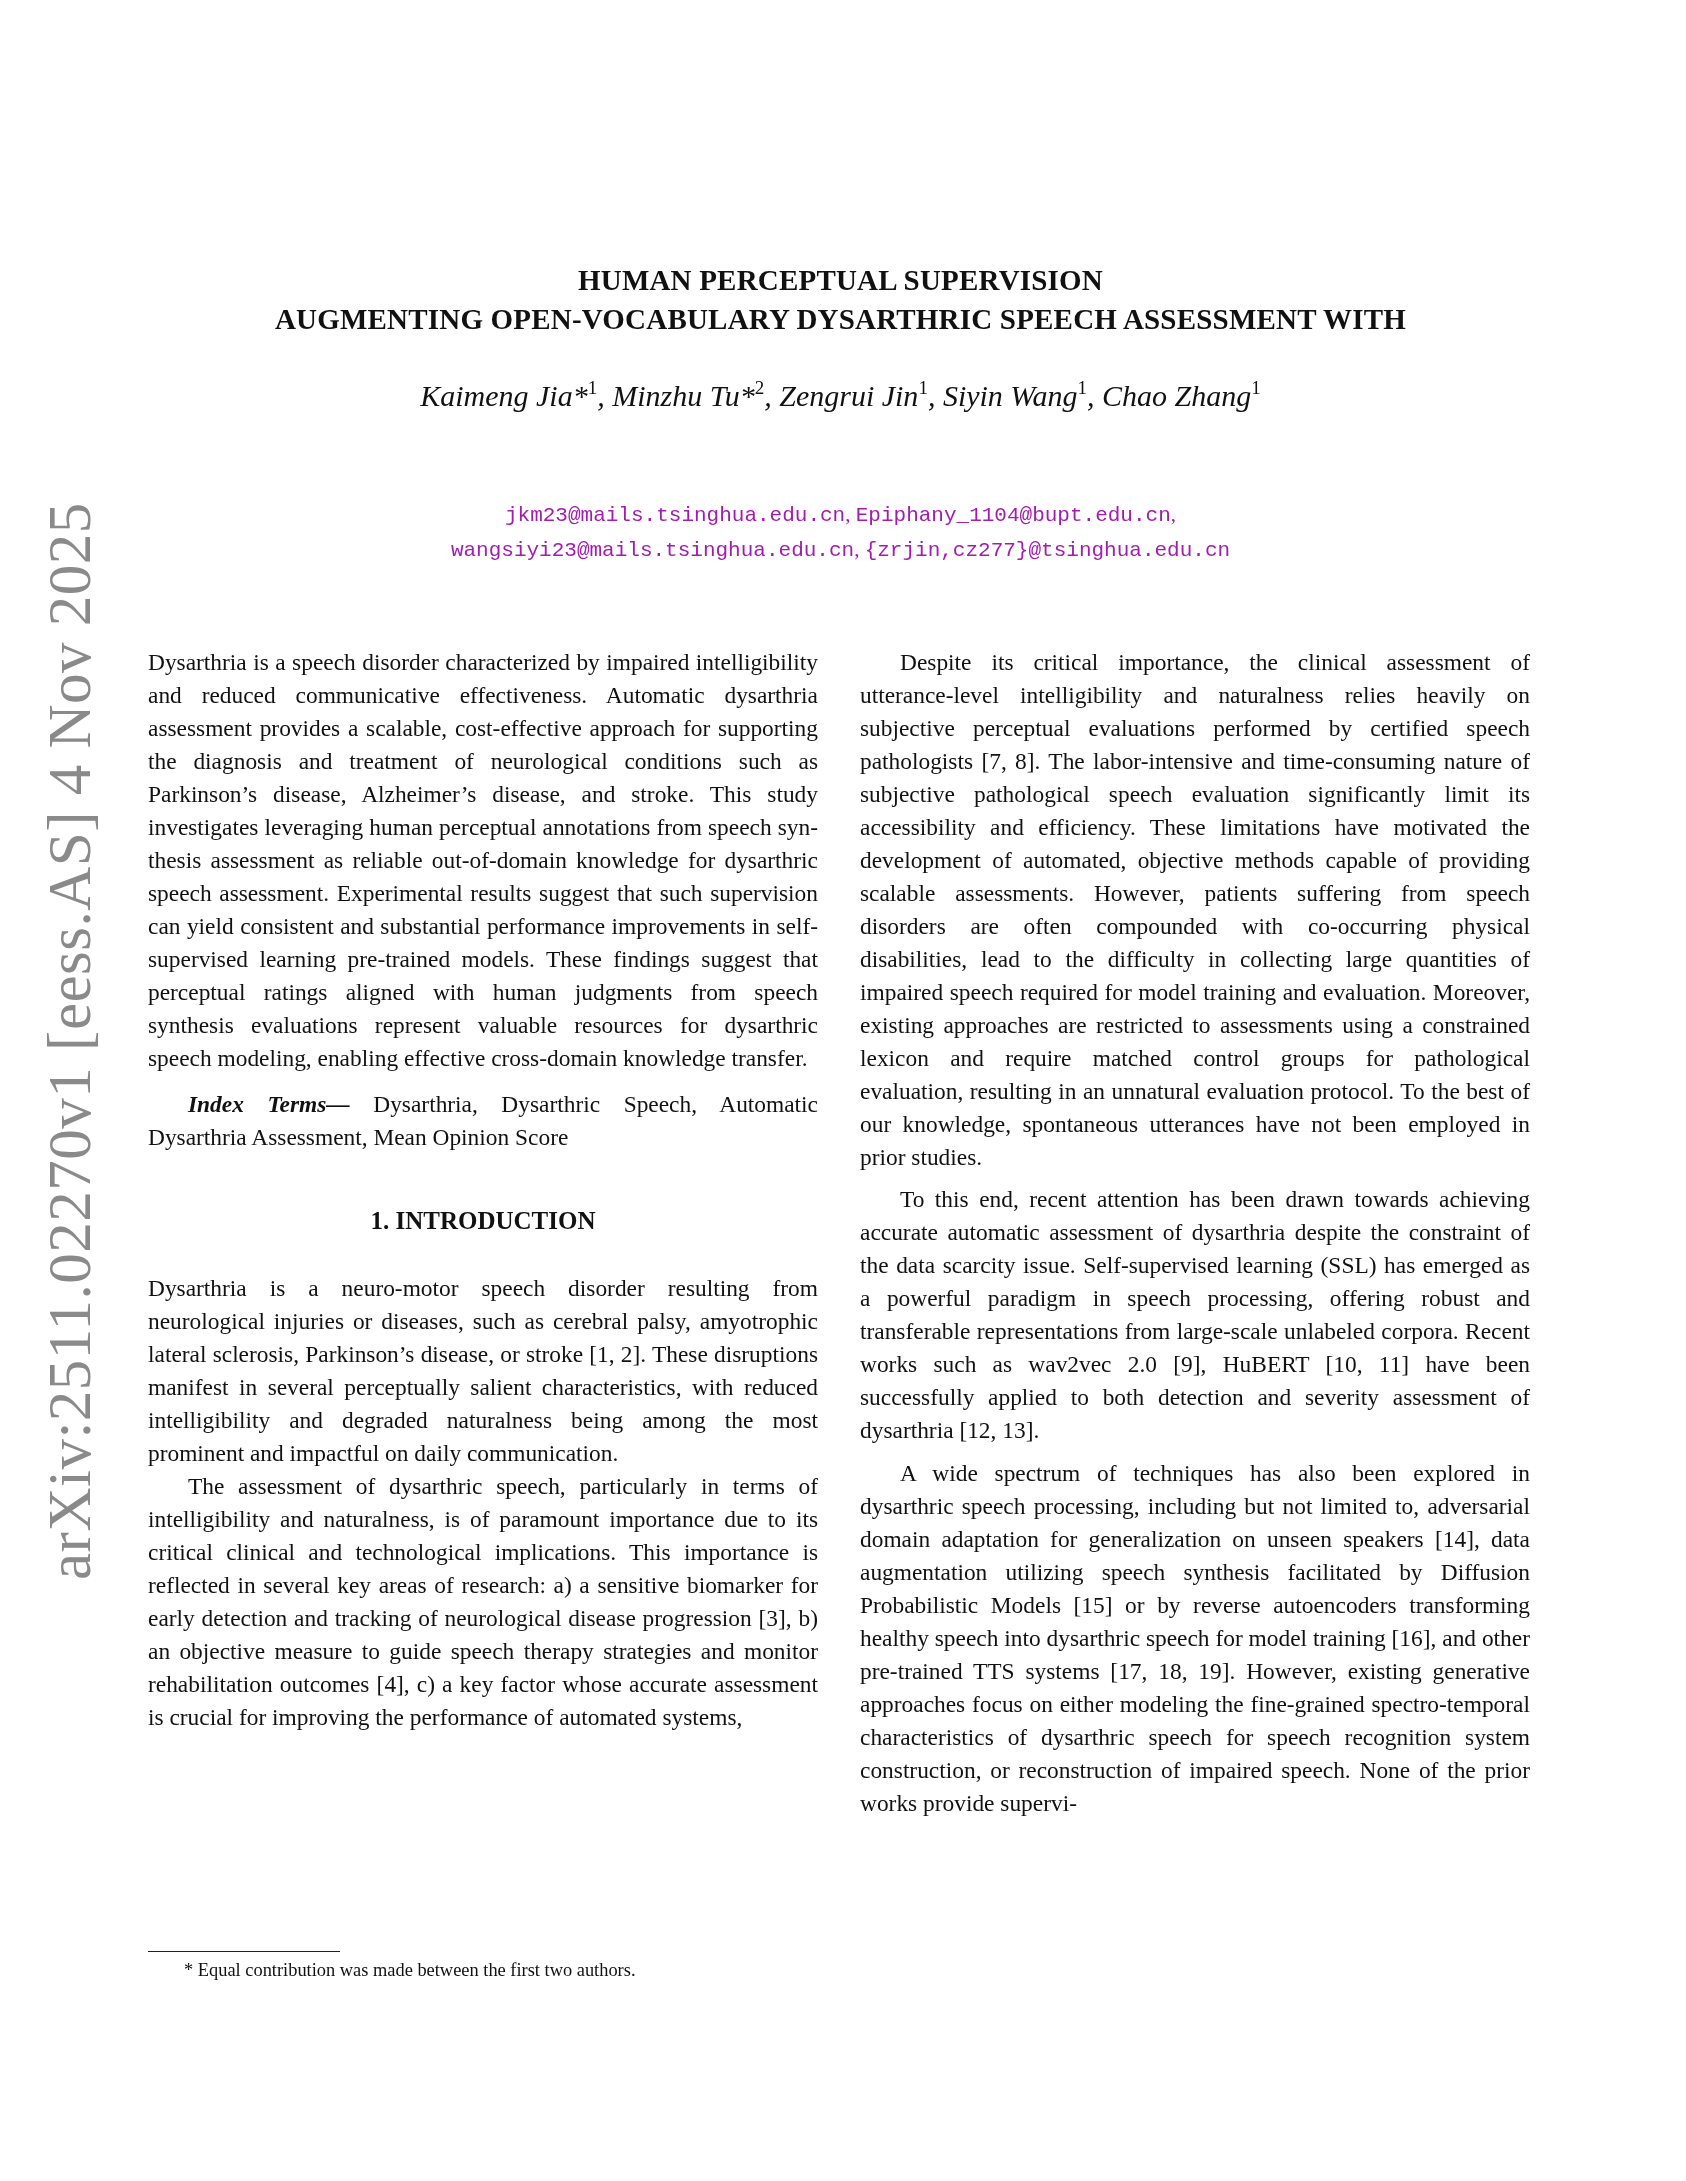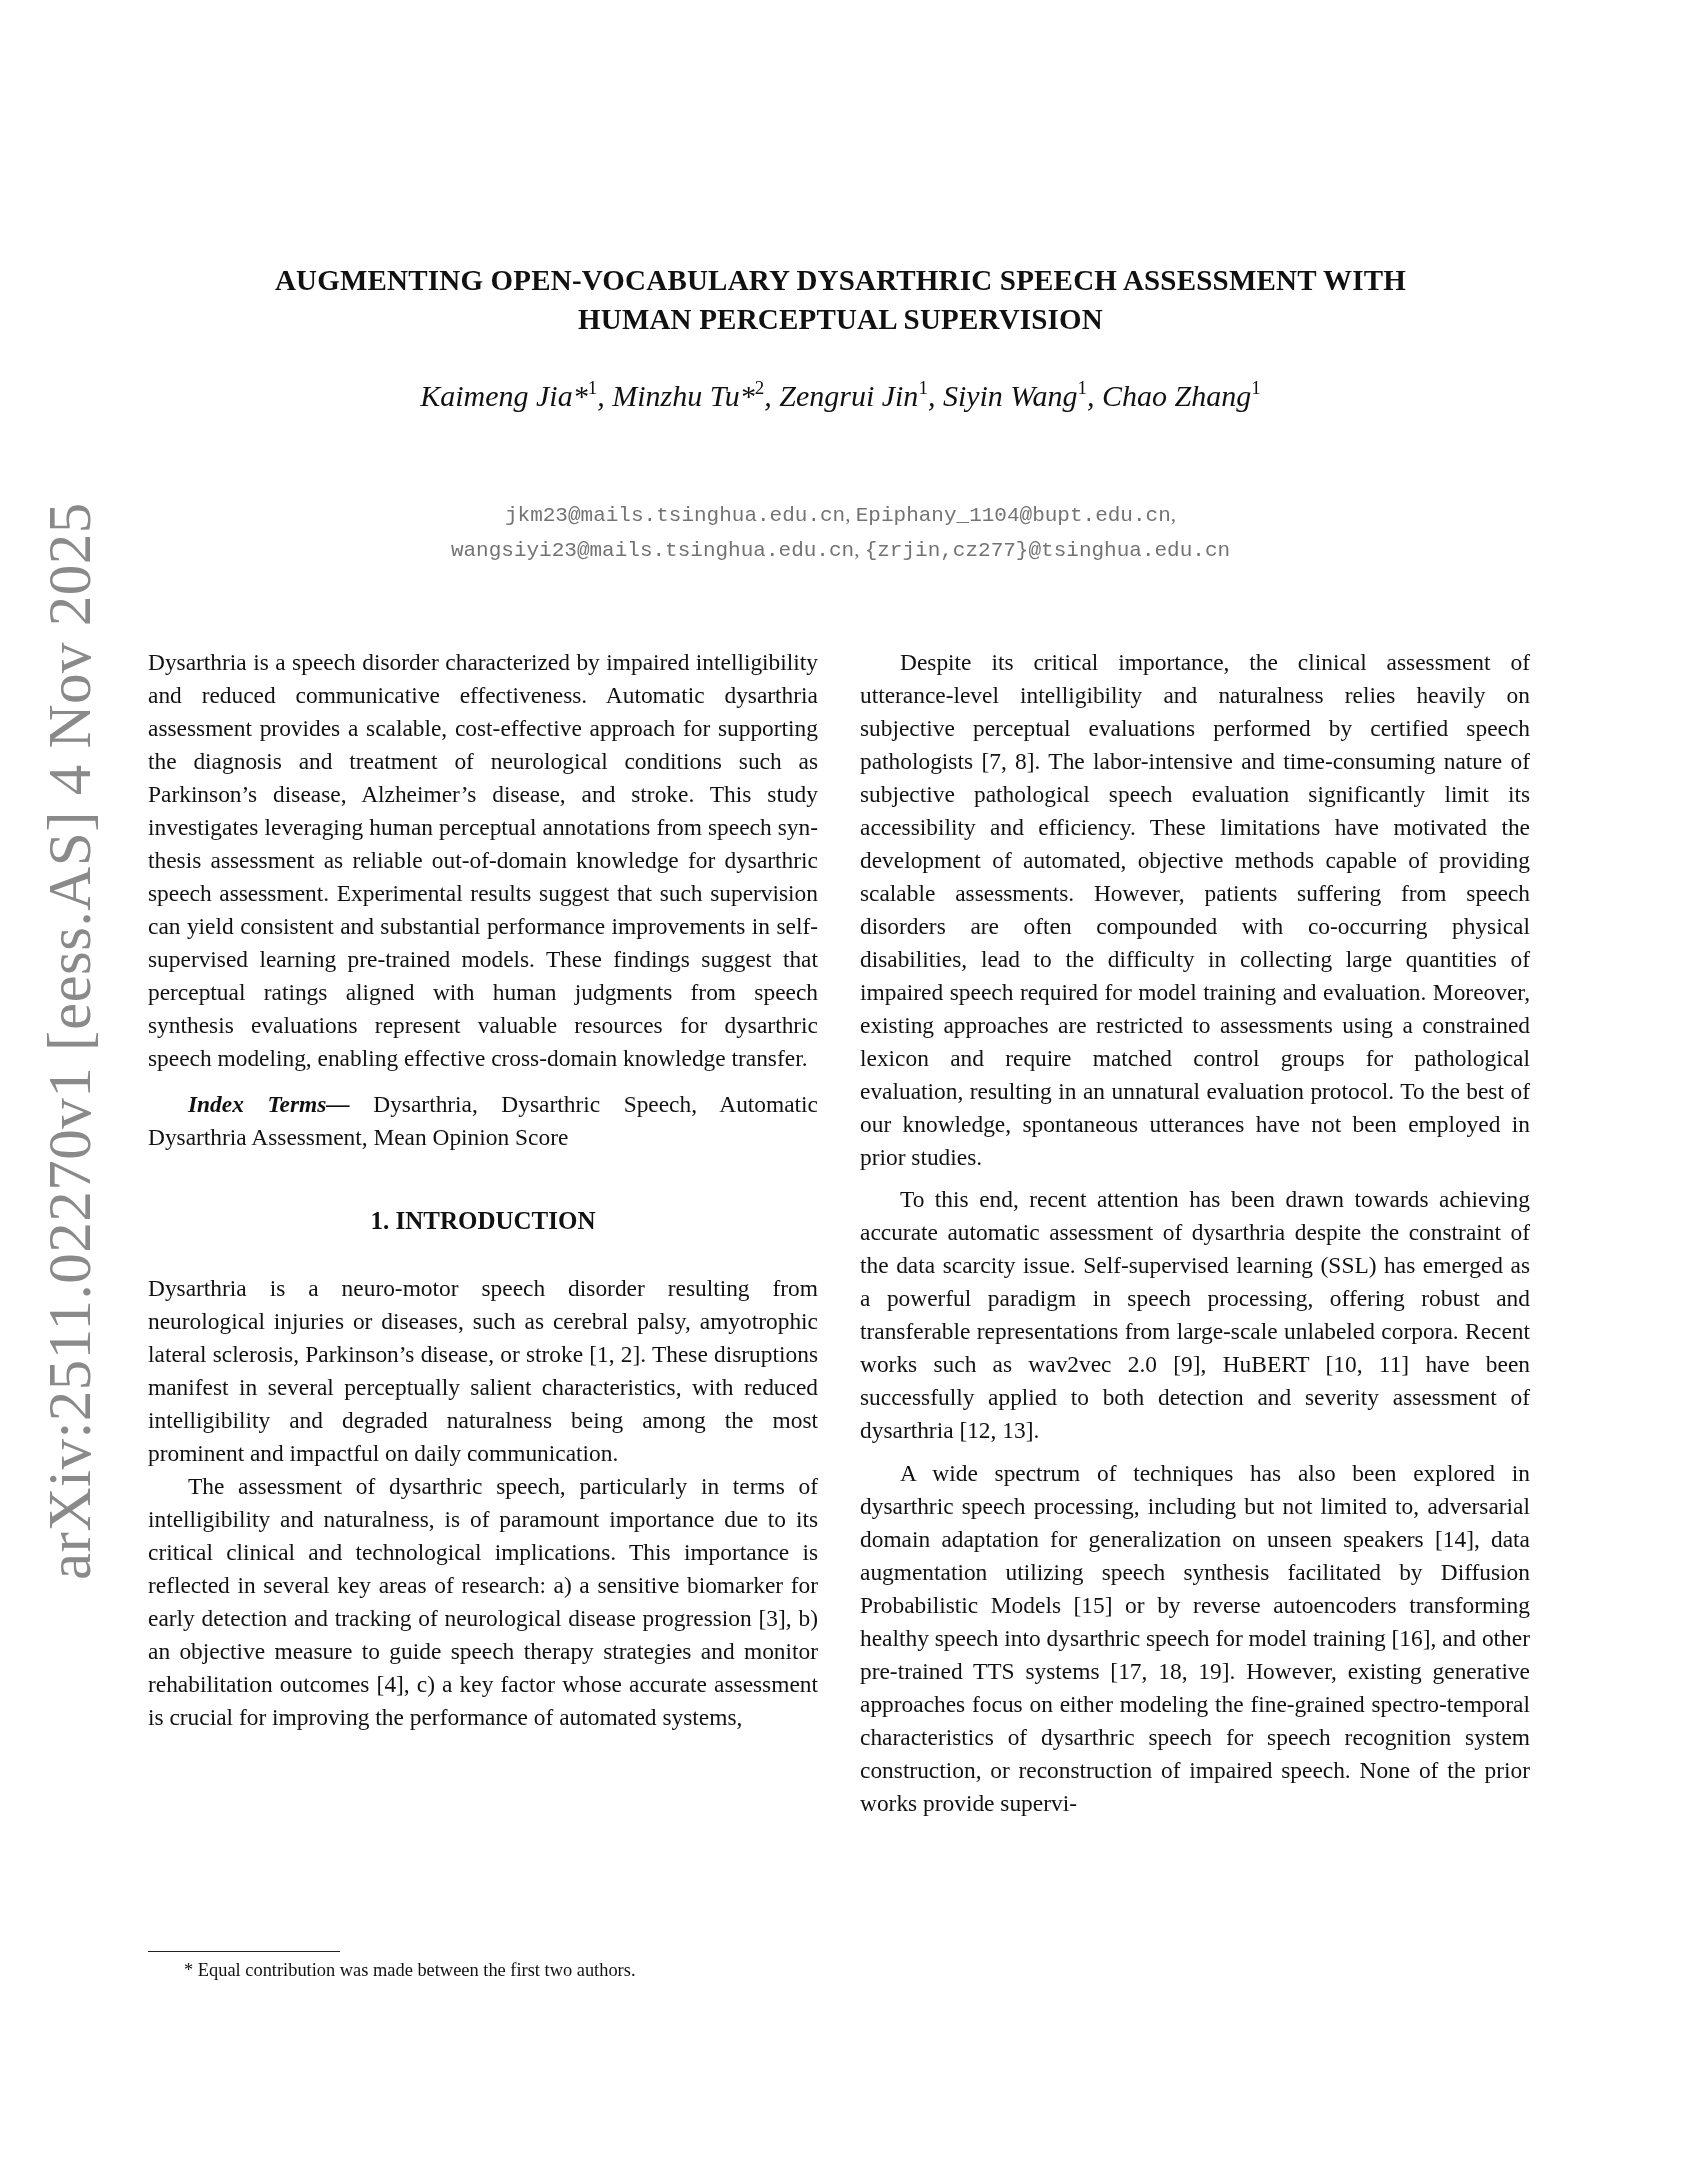--- a/index.html
+++ b/index.html
@@ -25,21 +25,21 @@
   }
   .authors sup, .affil sup { font-size: 19px; vertical-align: 12px; line-height: 0; font-style: normal; }
   .authors .author sup { font-style: normal; }
   .affil {
     position: absolute; left: 147px; width: 1387px; top: 454px;
     text-align: center; font-size: 30px; line-height: 37px;
   }
   .emails {
     position: absolute; left: 147px; width: 1387px;
     text-align: center; font-family: "Liberation Mono", monospace; font-size: 21px; line-height: 27.5px;
-    color: #737373;
+    color: #a21caf;
   }
   .emails .sep { font-family: "Liberation Serif", serif; }
 
   .col {
     position: absolute; width: 670px; font-size: 23.4px; line-height: 33px;
     text-align: justify; hyphens: manual;
   }
   .col-left { left: 148px; top: 637px; }
   .col-right { left: 860px; top: 637px; }
 
@@ -62,22 +62,22 @@
   }
 </style>
 </head>
 <body>
 
 <div class="page">
 
   <div class="arxiv-stamp">arXiv:2511.02270v1  [eess.AS]  4 Nov 2025</div>
 
   <div class="title">
+    <div>HUMAN PERCEPTUAL SUPERVISION</div>
     <div>AUGMENTING OPEN-VOCABULARY DYSARTHRIC SPEECH ASSESSMENT WITH</div>
-    <div>HUMAN PERCEPTUAL SUPERVISION</div>
   </div>
 
   <div class="authors">
     <span class="author"><span>Kaimeng Jia*</span><sup>1</sup></span>,
     <span class="author"><span>Minzhu Tu*</span><sup>2</sup></span>,
     <span class="author"><span>Zengrui Jin</span><sup>1</sup></span>,
     <span class="author"><span>Siyin Wang</span><sup>1</sup></span>,
     <span class="author"><span>Chao Zhang</span><sup>1</sup></span>
   </div>
 

